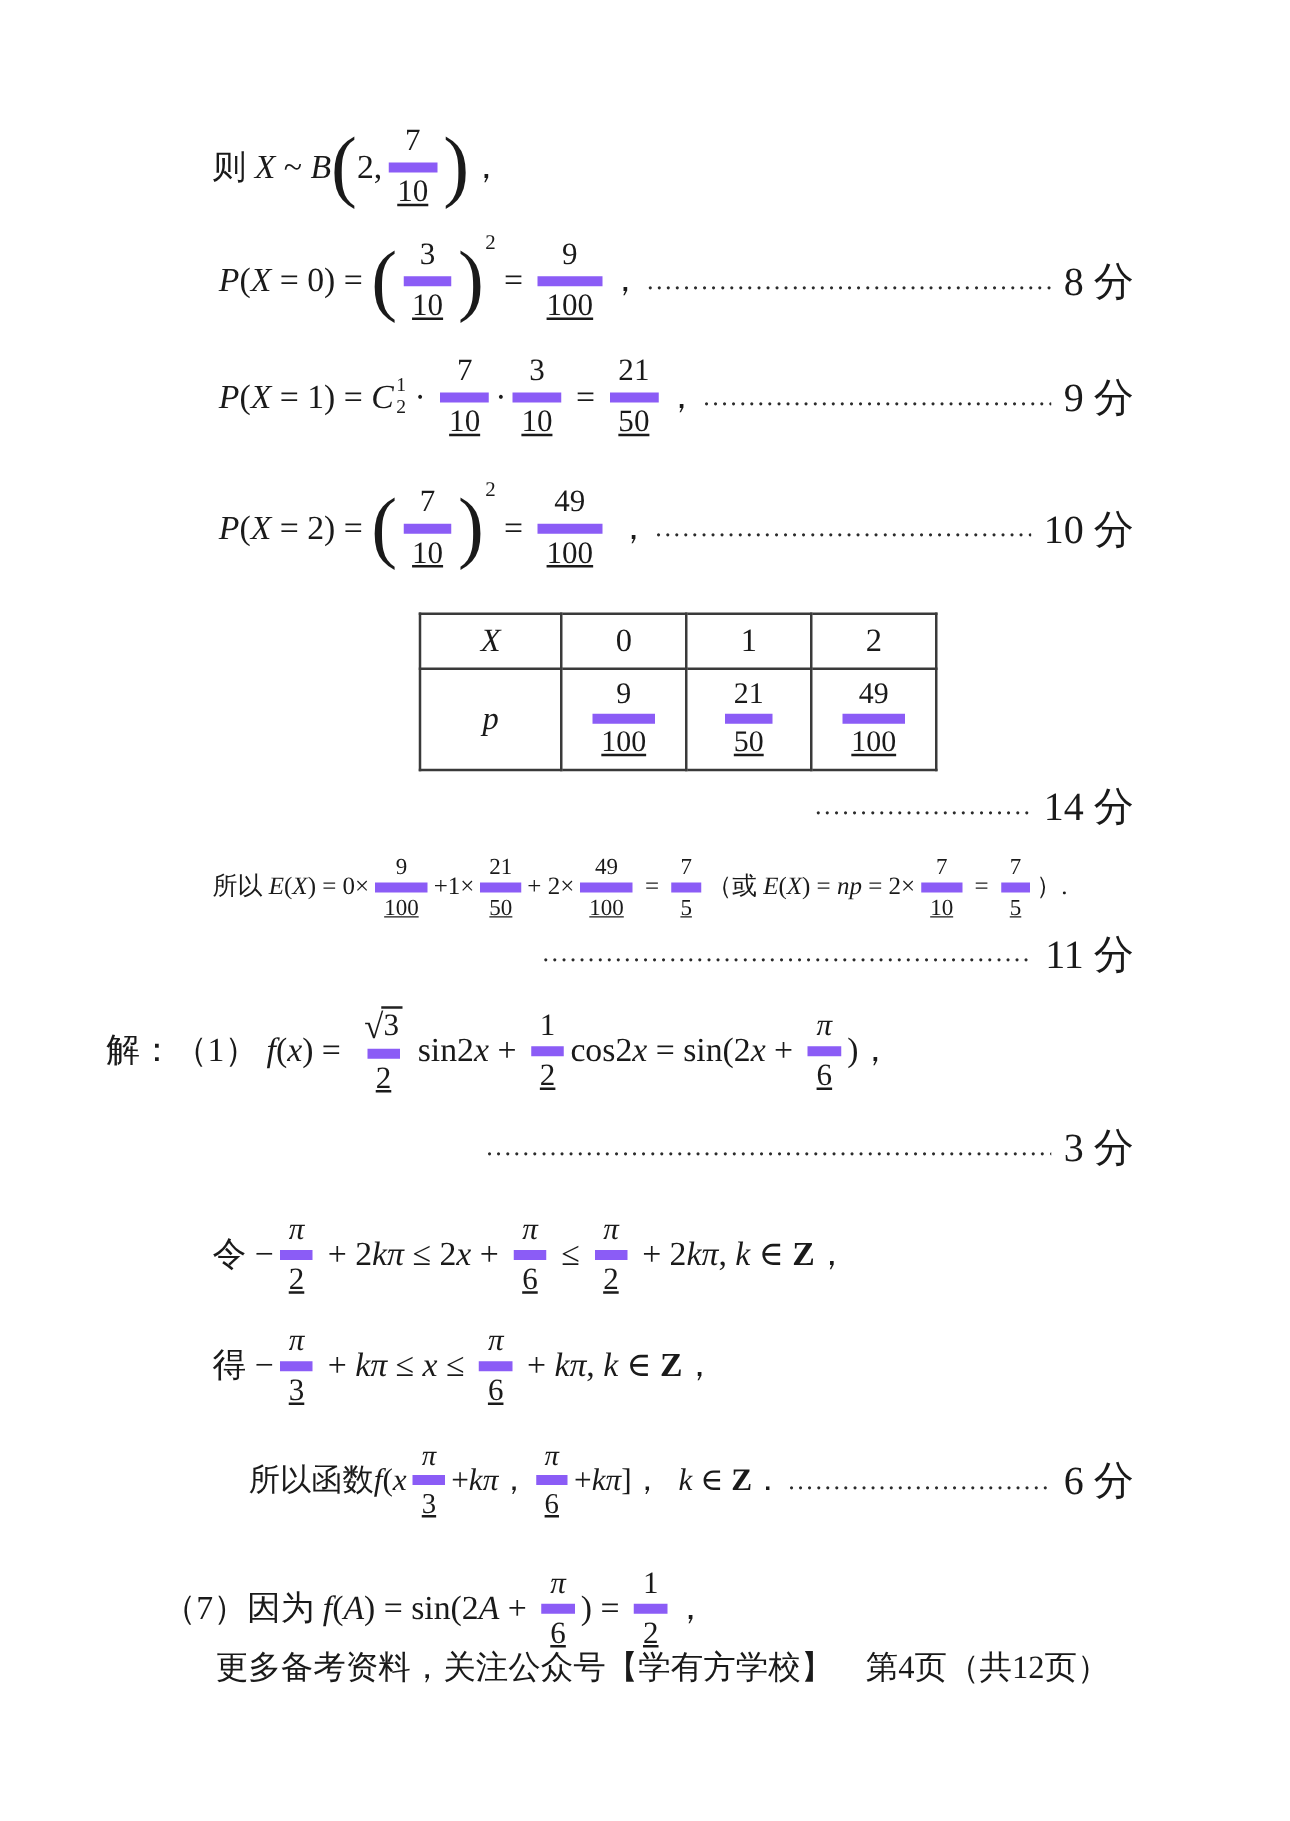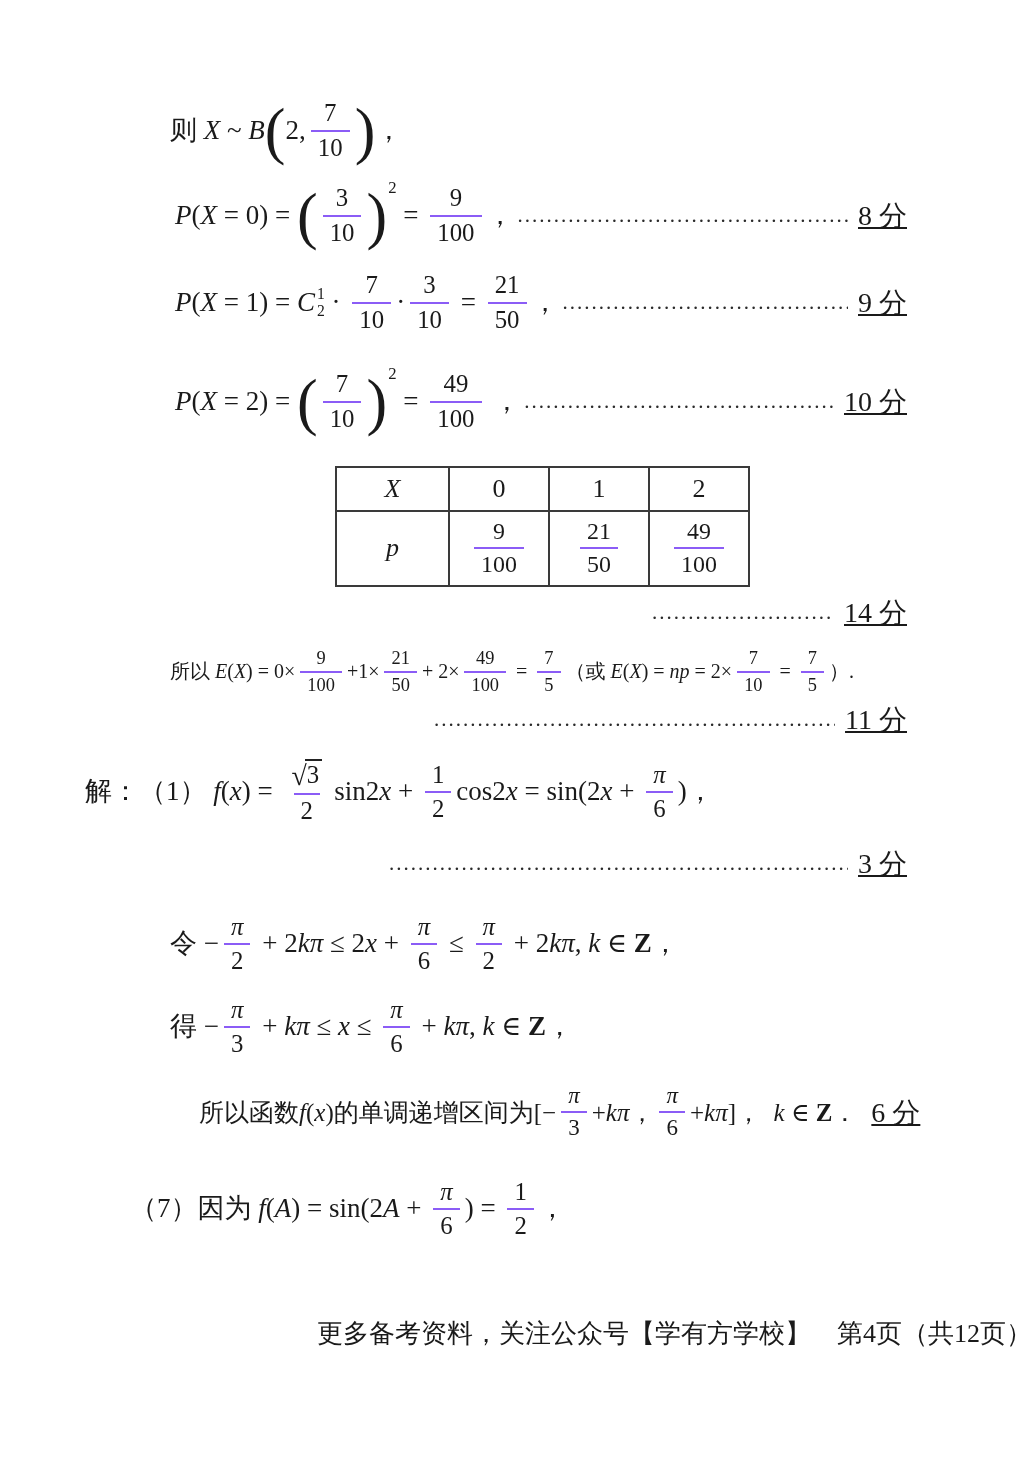--- a/index.html
+++ b/index.html
@@ -11,38 +11,38 @@
   .content{padding:95px 125px 0 85px;}
 
   .math-line{display:flex;align-items:center;font-size:27px;line-height:1.25;}
   .line-content{display:inline-flex;align-items:center;white-space:nowrap;flex:0 0 auto;}
   .tk{white-space:pre;}
   .tk-var{font-style:italic;white-space:pre;}
   .tk-bold{font-weight:700;white-space:pre;}
 
   .tk-frac{display:inline-flex;flex-direction:column;align-items:center;margin:3px 5px;font-size:0.92em;line-height:1.15;}
   .tk-num{padding:1px 7px 2px;}
-  .tk-den{padding:2px 7px 1px;border-top:2px solid #8b5cf6;}
+  .tk-den{padding:2px 7px 1px;border-top:8px solid #8b5cf6;text-decoration:underline;}
 
   .tk-bigp{display:inline-flex;align-items:center;}
   .tk-paren{font-size:2.3em;font-weight:400;line-height:0.9;transform:scaleY(1.03);}
   .tk-bigp-in{display:inline-flex;align-items:center;}
   .tk-psup{font-size:0.62em;align-self:flex-start;margin:-2px 0 0 1px;}
 
   .tk-supsub{display:inline-flex;align-items:center;}
   .tk-ss-col{display:inline-flex;flex-direction:column;font-size:0.58em;line-height:1.05;margin-left:2px;}
 
   .tk-sqrt{display:inline-flex;align-items:flex-end;}
   .tk-rad{font-size:1.12em;line-height:1;}
   .tk-sqrt-in{border-top:2px solid #222;padding:0 3px 0 2px;margin-left:-2px;}
 
   .dots{flex:1 1 20px;min-width:0;overflow:hidden;white-space:nowrap;
         font-size:21px;letter-spacing:2px;color:#2b2b2b;align-self:center;
         margin:0 4px;line-height:1;}
-  .score{flex:0 0 auto;padding-left:6px;font-size:28px;white-space:nowrap;text-decoration:underline;}
+  .score{flex:0 0 auto;padding-left:6px;font-size:32px;white-space:nowrap;}
 
   
   [data-name="line-binom"]{margin-left:85px;margin-bottom:14px;}
   [data-name="line-p0"]{margin-left:90px;margin-bottom:16px;}
   [data-name="line-p1"]{margin-left:90px;margin-bottom:28px;}
   [data-name="line-p2"]{margin-left:90px;margin-bottom:28px;}
   [data-name="dots-11"]{margin-left:563px;margin-bottom:14px;}
   [data-name="line-ex"]{margin-left:85px;margin-bottom:2px;font-size:20px;}
   [data-name="dots-13"]{margin-left:345px;margin-bottom:18px;}
   [data-name="line-q16"]{margin-left:15px;margin-bottom:18px;}
@@ -53,21 +53,21 @@
   [data-name="line-interval"]{margin-left:114px;margin-bottom:28px;font-size:25px;}
   [data-name="line-fa"]{margin-left:45px;}
 
   .dist-table{border-collapse:collapse;font-size:26px;margin-left:250px;margin-bottom:8px;}
   .dist-table td{border:2px solid #3a3a3a;text-align:center;vertical-align:middle;padding:2px 8px;}
   .dist-table tr:first-child td{height:38px;}
   .dist-table td:first-child{min-width:95px;}
   .dist-table td:not(:first-child){min-width:82px;}
   .dist-table .tk-frac{margin:3px auto;}
 
-  .footer{position:absolute;left:0;right:0;bottom:106px;text-align:right;font-size:26px;padding-left:28px;}
+  .footer{position:absolute;left:0;right:0;bottom:106px;text-align:center;font-size:26px;padding-left:28px;}
 </style>
 </head>
 <body>
 
 <div class="content" data-name="page-content">
 
   <div data-name="content-top">
       <div class="math-line" data-name="line-binom">
         <span class="line-content" data-name="formula">
           <span class="tk" data-name="math-text">则 </span>
@@ -361,21 +361,20 @@
           <span class="tk-bold" data-name="math-bold">Z</span>
           <span class="tk" data-name="math-text">，</span>
         </span>
       </div>
       <div class="math-line" data-name="line-interval">
         <span class="line-content" data-name="formula">
           <span class="tk" data-name="math-text">所以函数</span>
           <span class="tk-var" data-name="math-var">f</span>
           <span class="tk" data-name="math-text">(</span>
           <span class="tk-var" data-name="math-var">x</span>
-          <span class="tk" data-name="math-text">)的单调递增区间为[−</span>
           <span class="tk-frac" data-name="fraction">
             <span class="tk-num" data-name="numerator"><span class="tk-var" data-name="math-var">π</span></span>
             <span class="tk-den" data-name="denominator"><span class="tk" data-name="math-text">3</span></span>
           </span>
           <span class="tk" data-name="math-text">+</span>
           <span class="tk-var" data-name="math-var">k</span>
           <span class="tk-var" data-name="math-var">π</span>
           <span class="tk" data-name="math-text">，</span>
           <span class="tk-frac" data-name="fraction">
             <span class="tk-num" data-name="numerator"><span class="tk-var" data-name="math-var">π</span></span>

